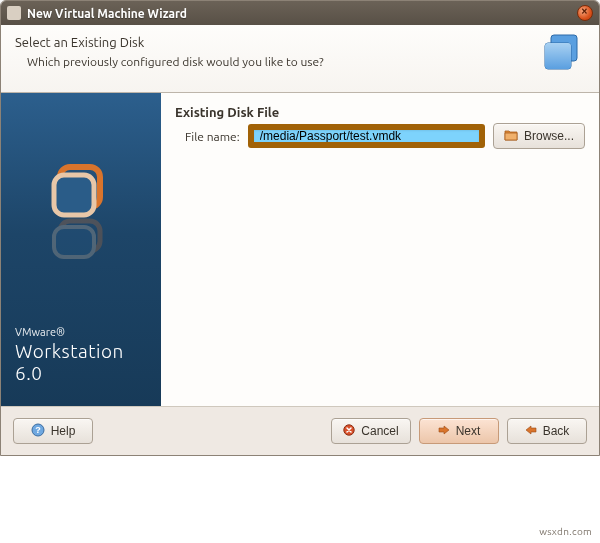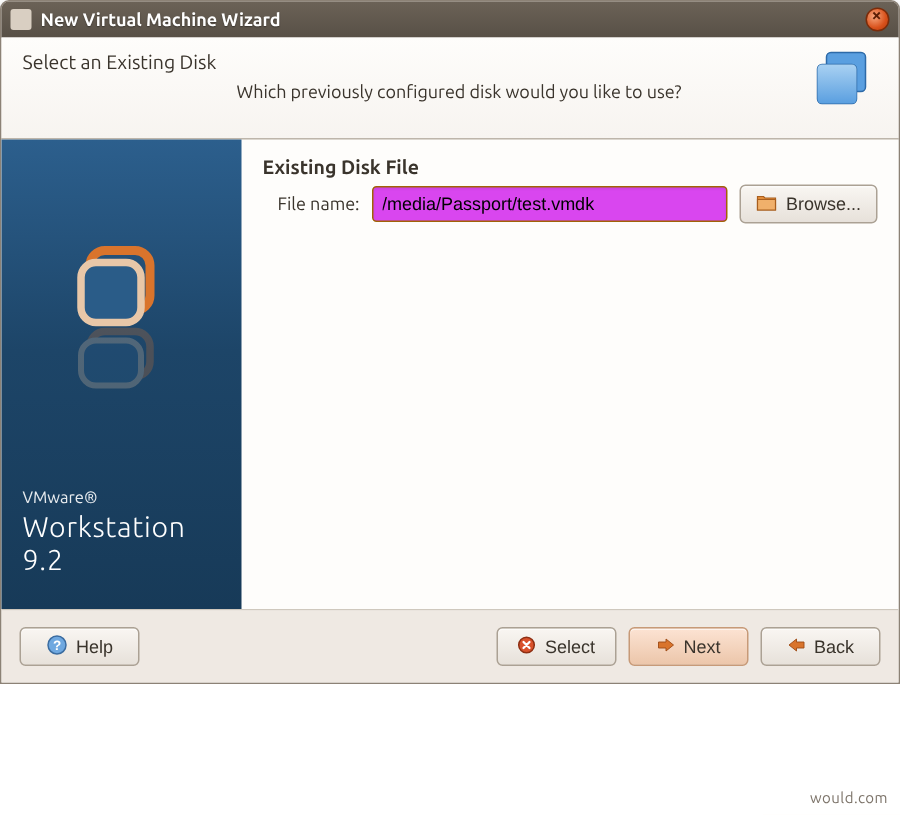--- a/index.html
+++ b/index.html
@@ -42,21 +42,21 @@
   }
 
   .header {
     height: 68px;
     background: linear-gradient(to bottom, #fefdfb 0%, #f7f4f0 100%);
     border-bottom: 1px solid #bdb5aa;
     padding: 10px 14px 8px 14px;
     position: relative;
   }
   .header h1 { font-size: 13px; font-weight: normal; color: #3a342c; }
-  .header p { font-size: 12px; color: #3a342c; margin-top: 6px; margin-left: 12px; text-align: center; }
+  .header p { font-size: 12px; color: #3a342c; margin-top: 6px; margin-left: 12px; }
   .header .header-icon {
     position: absolute; right: 12px; top: 6px;
   }
 
   .content {
     flex: 1; display: flex; align-items: stretch;
     border-bottom: 1px solid #cfc8bd;
     background: #fefdfb;
   }
   .sidebar {
@@ -74,23 +74,23 @@
 
   .main {
     flex: 1; padding: 12px 14px;
   }
   .main h2 { font-size: 13px; font-weight: bold; color: #3a342c; margin-bottom: 4px; }
   .form-row { display: flex; align-items: center; gap: 8px; margin-left: 10px; }
   .form-row label { font-size: 12px; color: #3a342c; text-align: right; }
   .form-row input[type=text] {
     flex: 1; min-width: 0; height: 24px;
     padding: 2px 6px; font-size: 12px;
-    border: 1px solid #a16207;
+    border: 6px solid #a16207;
     border-radius: 3px;
-    background: #d946ef;
+    background: #7dd3fc;
     box-shadow: inset 0 1px 2px rgba(0,0,0,0.08);
   }
   .btn {
     height: 26px; min-width: 80px;
     padding: 0 10px;
     font-size: 12px; color: #3a342c;
     background: linear-gradient(to bottom, #f9f6f2 0%, #e7e1da 100%);
     border: 1px solid #aba194;
     border-radius: 4px;
     display: inline-flex; align-items: center; justify-content: center; gap: 6px;
@@ -156,21 +156,21 @@
           </g>
 
           <g transform="translate(18,68)" opacity="0.25">
             <rect x="6" y="-2" width="40" height="30" rx="10" fill="none" stroke="#d9742c" stroke-width="5"></rect>
             <rect x="0" y="4" width="40" height="30" rx="10" fill="#2a5c88" stroke="#e8c7a8" stroke-width="4"></rect>
           </g>
         </svg>
       </div>
       <div class="brand">
         <div class="small">VMware®</div>
-        <div class="large">Workstation 9.2</div>
+        <div class="large">Workstation 6.0</div>
       </div>
     </div>
 
     <div class="main">
       <h2>Existing Disk File</h2>
       <div class="form-row">
         <label>File name:</label>
         <input type="text" value="/media/Passport/test.vmdk" style="">
         <button class="btn">
           <span>
@@ -196,21 +196,21 @@
       <span>Help</span>
     </button>
     <div class="spacer"></div>
     <button class="btn">
       <span>
         <svg width="12" height="12" viewBox="0 0 12 12">
             <circle cx="6" cy="6" r="5.2" fill="#d9512b" stroke="#8e2f13"></circle>
             <path d="M4 4l4 4M8 4l-4 4" stroke="#fff" stroke-width="1.5" stroke-linecap="round"></path>
           </svg>
       </span>
-      <span>Select</span>
+      <span>Cancel</span>
     </button>
     <button class="btn primary">
       <span>
         <svg width="12" height="10" viewBox="0 0 12 10">
             <path d="M6 1l5 4-5 4V7H1V3h5z" fill="#d9742c" stroke="#9c4a14" stroke-width="0.6"></path>
           </svg>
       </span>
       <span>Next</span>
     </button>
     <button class="btn">
@@ -218,13 +218,13 @@
         <svg width="12" height="10" viewBox="0 0 12 10">
             <path d="M6 1L1 5l5 4V7h5V3H6z" fill="#d9742c" stroke="#9c4a14" stroke-width="0.6"></path>
           </svg>
       </span>
       <span>Back</span>
     </button>
   </div>
 
 </div>
 
-<div class="watermark">would.com</div>
+<div class="watermark">wsxdn.com</div>
 
 </body></html>

